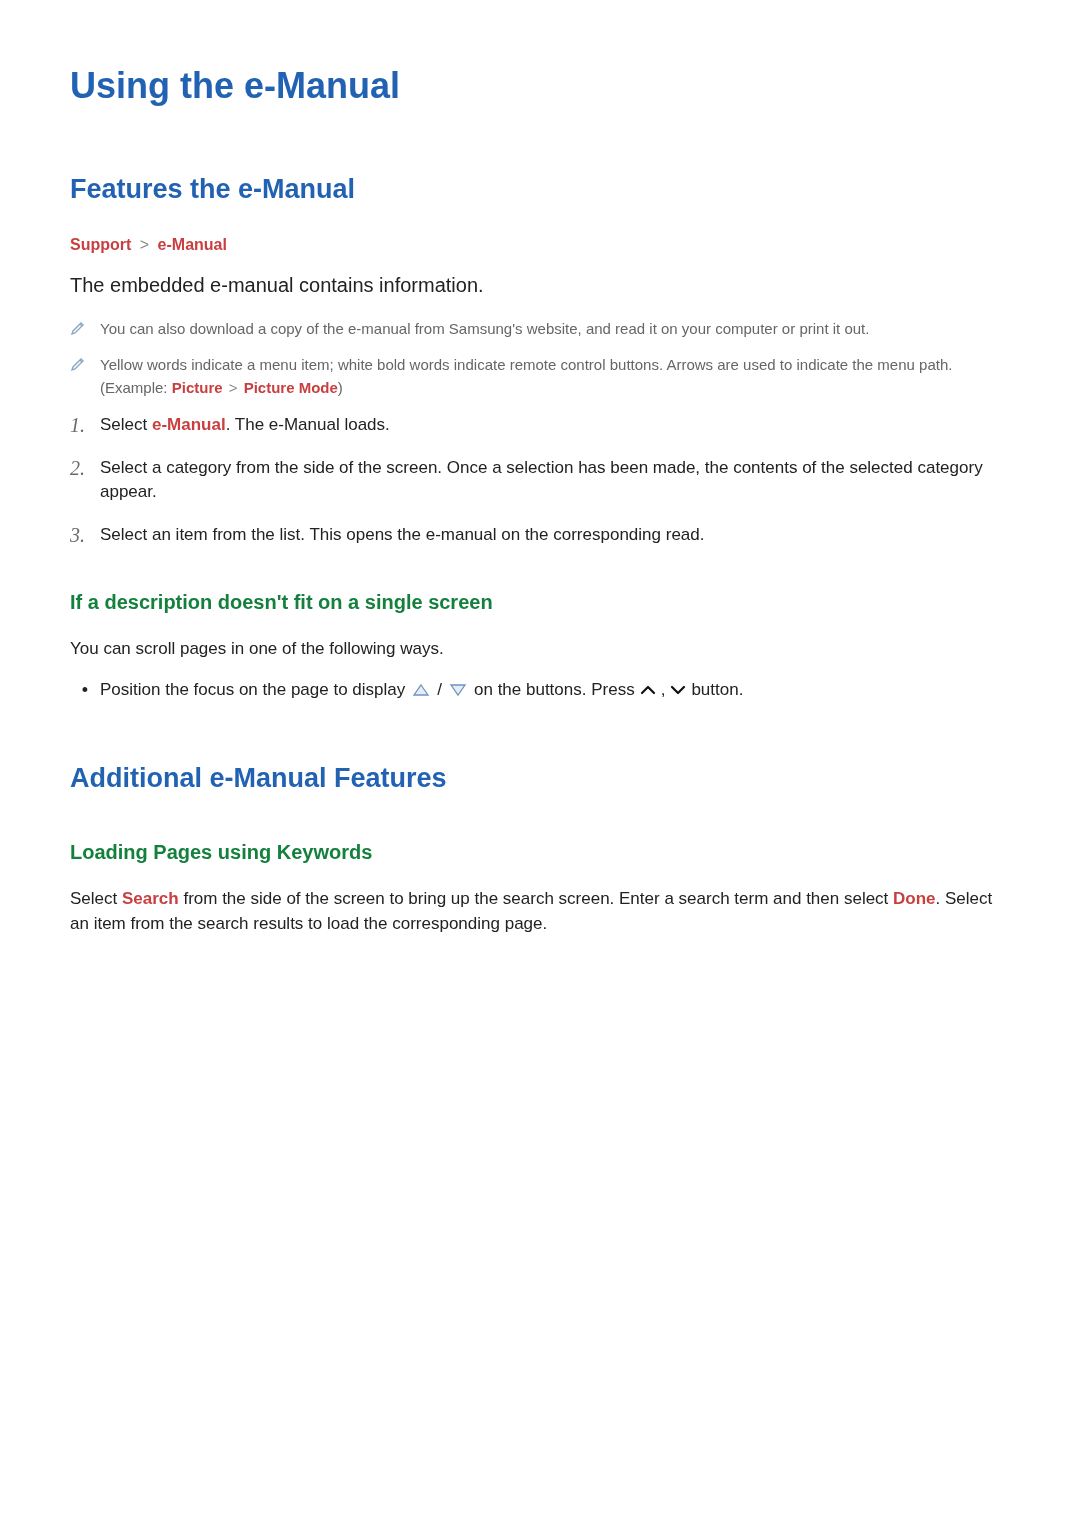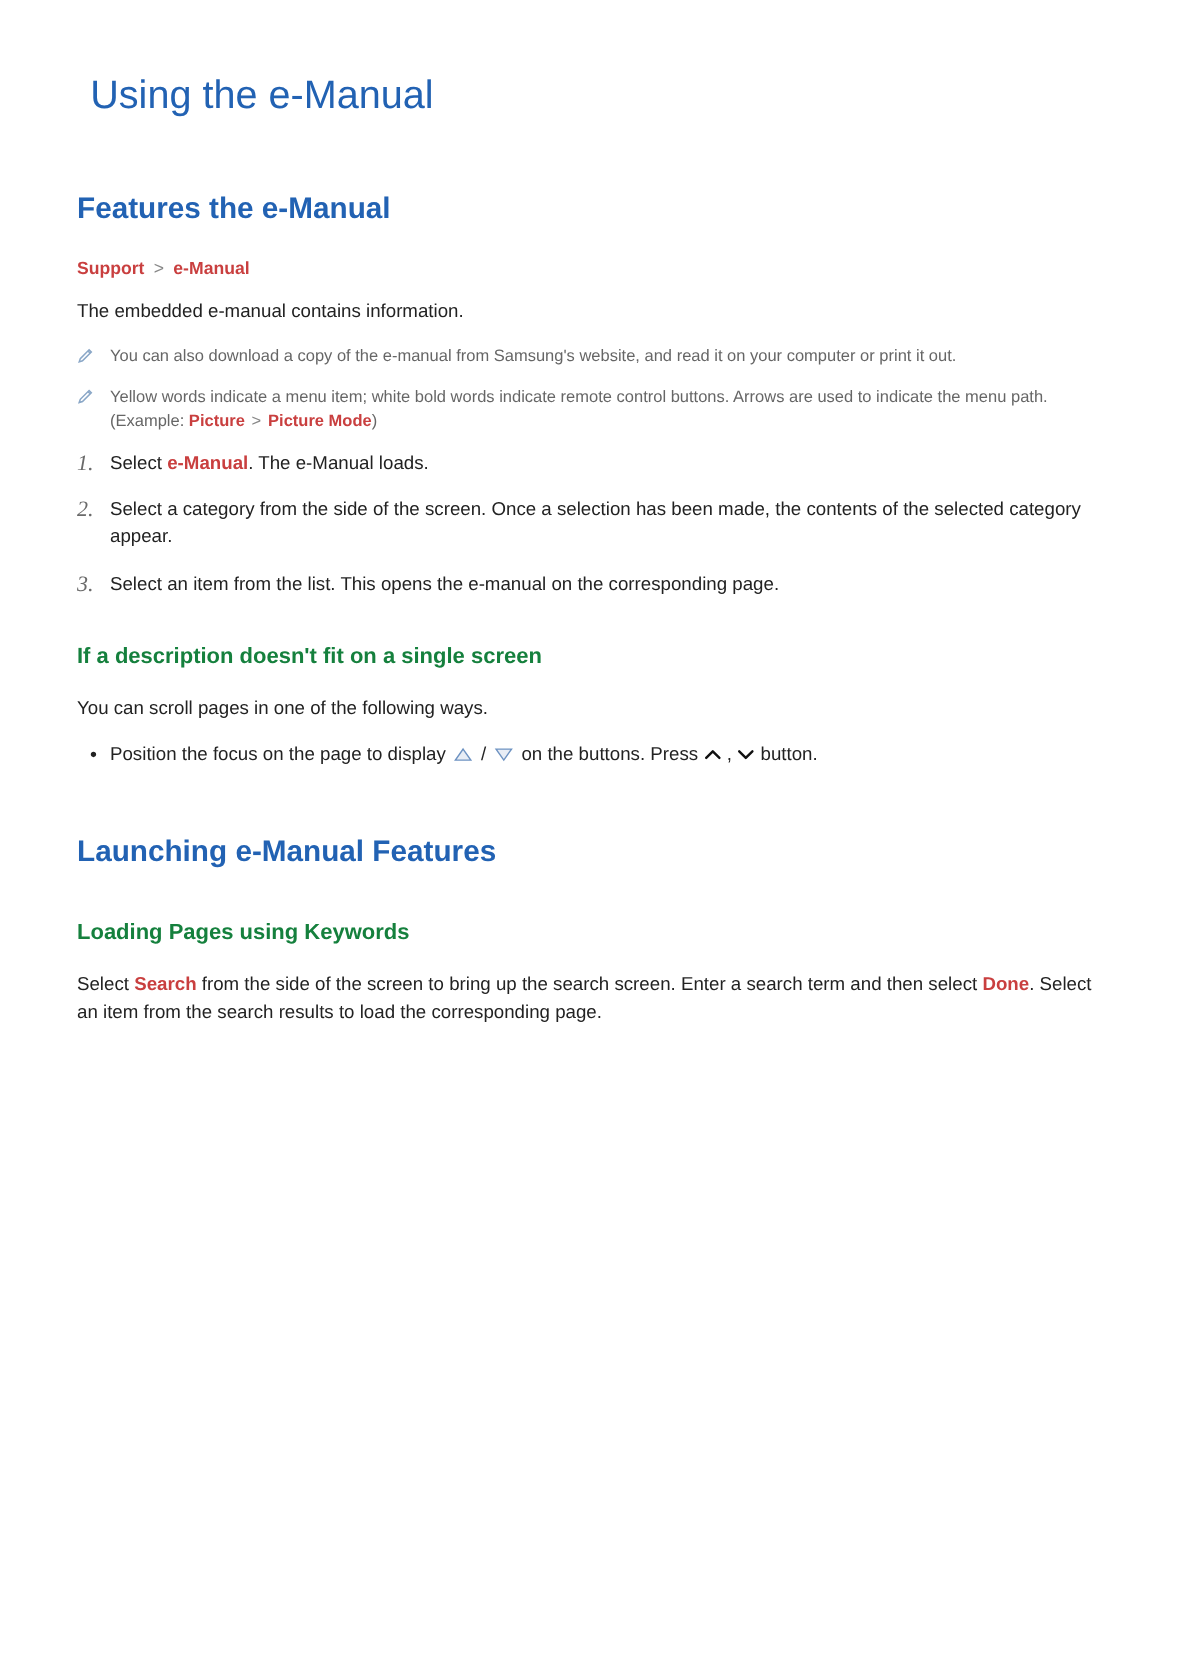--- a/index.html
+++ b/index.html
@@ -12,23 +12,22 @@
       height: 1527px;
       background: #fff;
       font-family: Arial, Helvetica, sans-serif;
       color: #222;
       padding: 60px 70px;
       line-height: 1.45;
     }
     h1 {
       color: #2262b3;
       font-size: 36px;
-      font-weight: 400;
+      font-weight: 700;
       margin-bottom: 58px;
-      margin-left: 12px;
     }
     h2 {
       color: #2262b3;
       font-size: 27px;
       font-weight: 600;
       margin-bottom: 24px;
     }
     h3 {
       color: #15803d;
       font-size: 20px;
@@ -41,21 +40,21 @@
       color: #c93f3f;
       font-weight: 600;
       margin-bottom: 14px;
     }
     .breadcrumb .sep {
       color: #888;
       margin: 0 4px;
       font-weight: 400;
     }
     .intro {
-      font-size: 17px;
+      font-size: 20px;
       color: #222;
       margin-bottom: 18px;
     }
     .note-list {
       list-style: none;
       margin-bottom: 14px;
     }
     .note-list li {
       display: flex;
       font-size: 15px;
@@ -184,21 +183,21 @@
 <ol class="steps">
   <li>
     <span class="stext">
       <span>Select </span><span class="accent">e-Manual</span><span>. The e-Manual loads.</span>
     </span>
   </li>
   <li>
     <span class="stext">Select a category from the side of the screen. Once a selection has been made, the contents of the selected category appear.</span>
   </li>
   <li>
-    <span class="stext">Select an item from the list. This opens the e-manual on the corresponding page.</span>
+    <span class="stext">Select an item from the list. This opens the e-manual on the corresponding read.</span>
   </li>
 </ol>
 
 <h3>If a description doesn't fit on a single screen</h3>
 <p class="para">You can scroll pages in one of the following ways.</p>
 
 <ul class="bullets">
   <li>
     <span class="btext">
       <span>Position the focus on the page to display </span>
@@ -223,19 +222,19 @@
       <span class="chev">
         <svg width="18" height="14" viewBox="0 0 18 14">
             <polyline points="3,4 9,10 15,4" fill="none" stroke="#111" stroke-width="2.2" stroke-linecap="round" stroke-linejoin="round"></polyline>
           </svg>
       </span>
       <span> button.</span>
     </span>
   </li>
 </ul>
 
-<h2 class="section-gap">Launching e-Manual Features</h2>
+<h2 class="section-gap">Additional e-Manual Features</h2>
 
 <h3>Loading Pages using Keywords</h3>
 
 <p class="para">
   <span>Select </span><span class="accent">Search</span><span> from the side of the screen to bring up the search screen. Enter a search term and then select </span><span class="accent">Done</span><span>. Select an item from the search results to load the corresponding page.</span>
 </p>
 
 </body></html>

